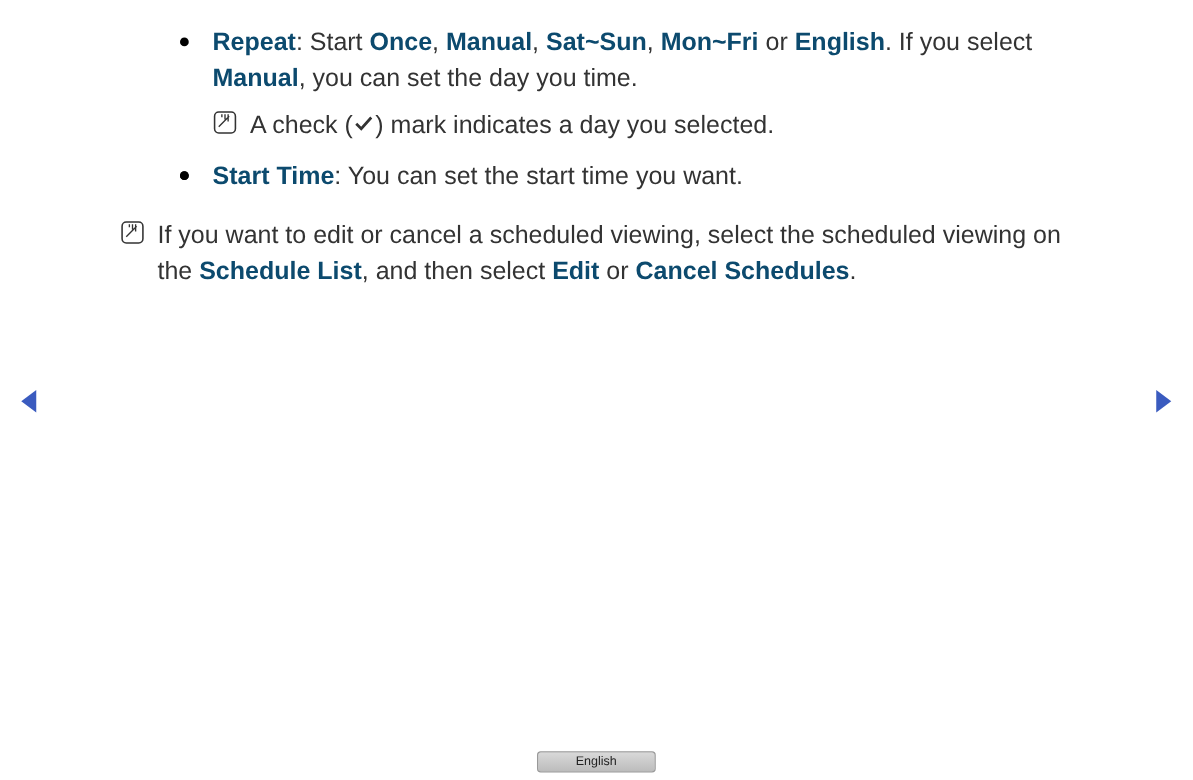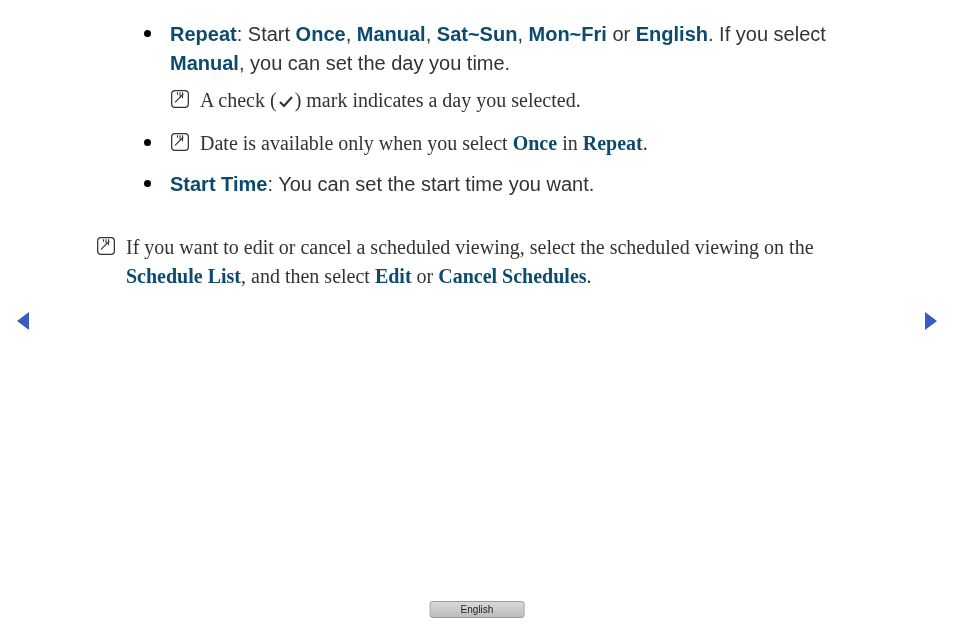--- a/index.html
+++ b/index.html
@@ -37,25 +37,24 @@
     }
     .kw {
       color: #0c4a6e;
       font-weight: bold;
     }
     .note-line {
       position: relative;
       padding-left: 30px;
       margin-top: 8px;
       margin-bottom: 6px;
-      font-family: Liberation Serif, serif;
     }
     .note-line.top-level {
       margin-left: -44px;
-      margin-top: 34px;
+      margin-top: 18px;
     }
     .note-icon {
       display: inline-block;
       position: absolute;
       left: 0;
       top: 2px;
     }
     .note-icon svg {
       width: 20px;
       height: 20px;
@@ -116,31 +115,20 @@
       <span class="note-text">
         <span>A check (</span><span class="check-svg"><svg width="16" height="14" viewBox="0 0 16 14">
               <path d="M2 7 L6 11 L14 2" stroke="#333" stroke-width="2.2" fill="none"></path>
             </svg></span><span>) mark indicates a day you selected.</span>
       </span>
     </div>
   </div>
 
   <div class="bullet-item">
     <span class="bullet"></span>
-    <div class="note-line">
-      <span class="note-icon">
-        <svg viewBox="0 0 24 24">
-            <rect x="2" y="2" width="20" height="20" rx="4" fill="none" stroke="#333" stroke-width="1.5"></rect>
-            <path d="M6 16 L16 6 M9 7 L9 4 M12 9 L12 4 M15 11 L15 4" stroke="#333" stroke-width="1.3" fill="none"></path>
-          </svg>
-      </span>
-      <span class="note-text">
-        <span>Date is available only when you select </span><span class="kw">Once</span><span> in </span><span class="kw">Repeat</span><span>.</span>
-      </span>
-    </div>
   </div>
 
   <div class="bullet-item">
     <span class="bullet"></span>
     <span class="bullet-text">
       <span class="kw">Start Time</span><span>: You can set the start time you want.</span>
     </span>
   </div>
 
   <div class="note-line top-level">

